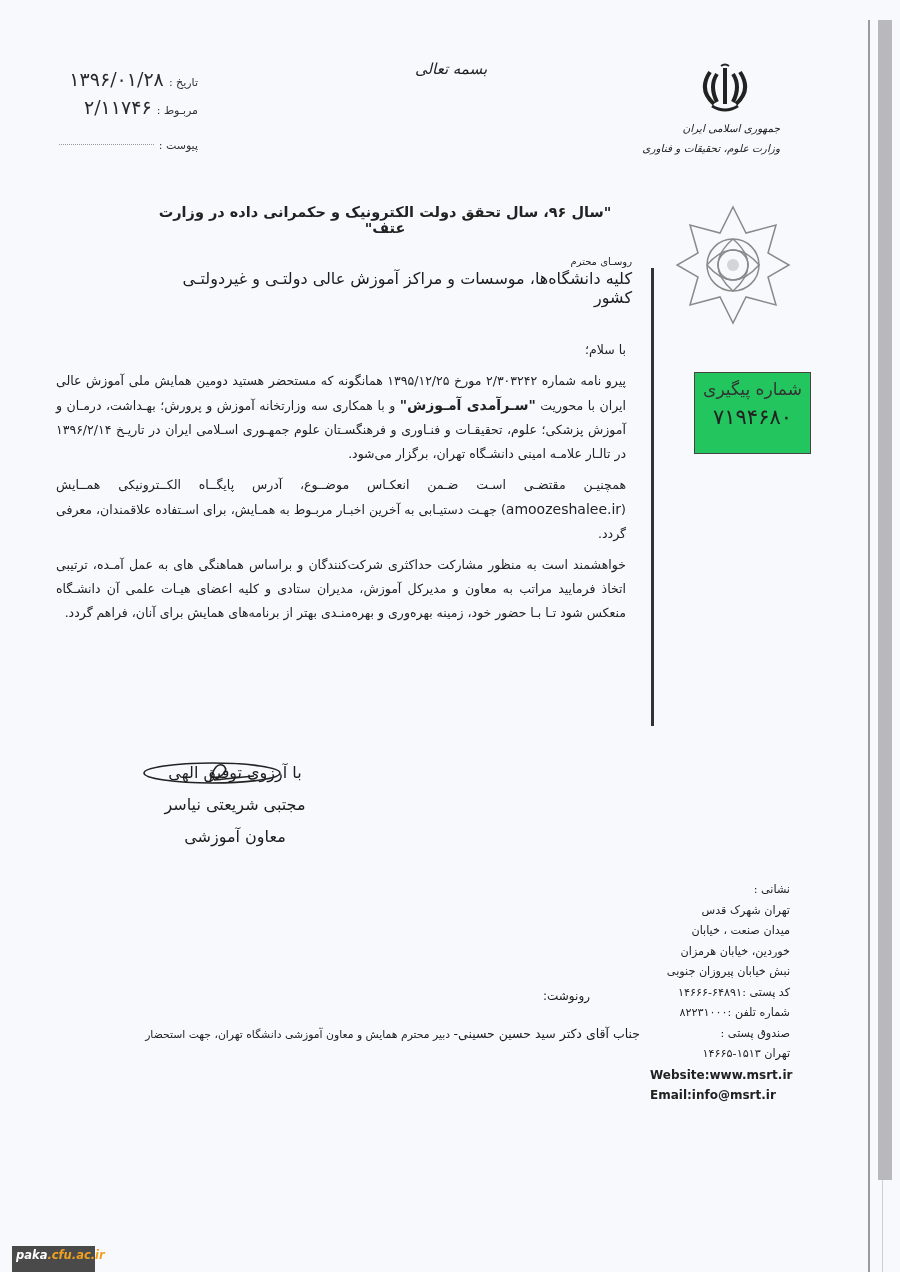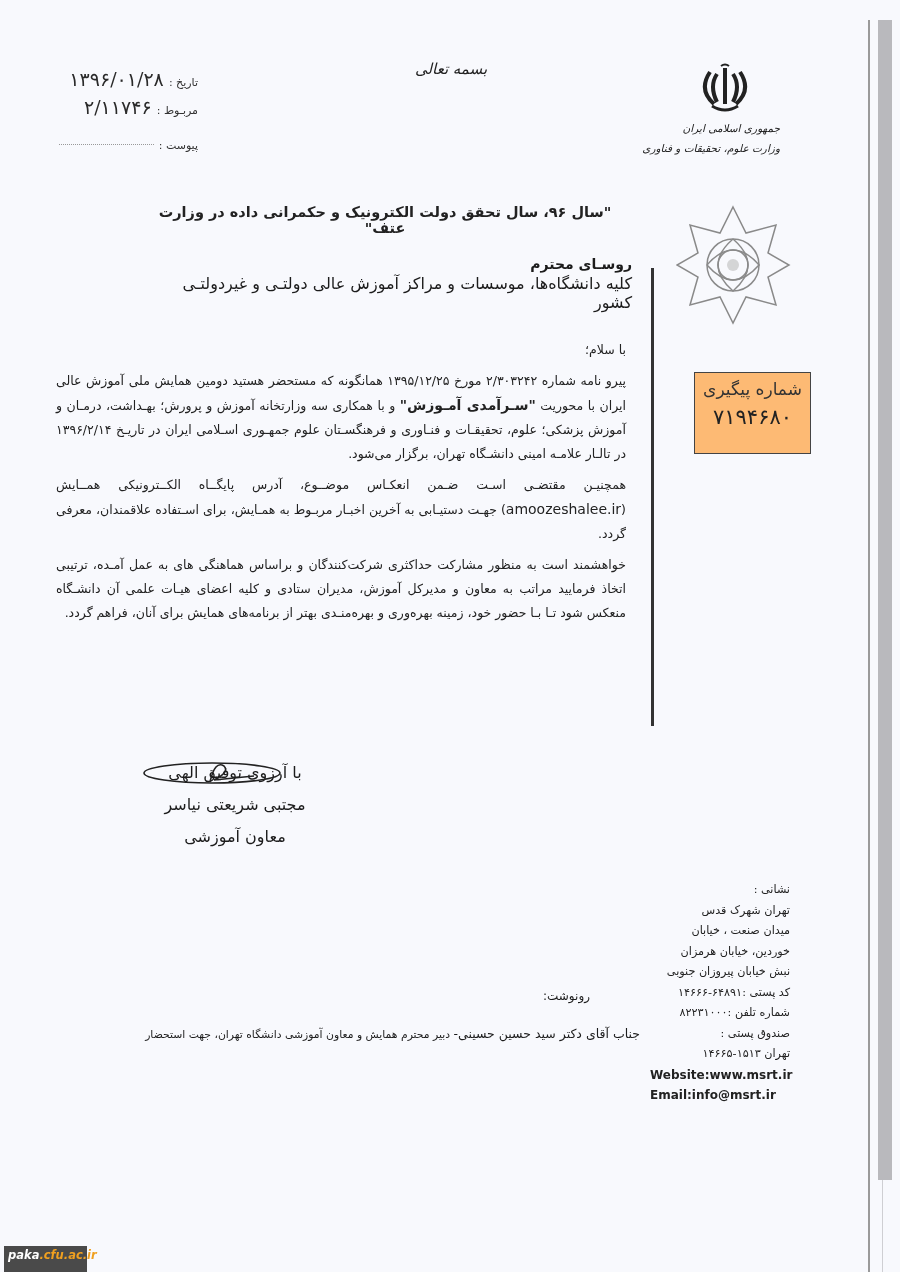--- a/index.html
+++ b/index.html
@@ -26,43 +26,43 @@
   
   .emblem { position: absolute; left: 700px; top: 62px; width: 50px; height: 52px; }
   .ministry { position: absolute; right: 120px; top: 118px; text-align: right; direction: rtl; font-family: "DejaVu Serif", serif; font-style: italic; font-size: 10.5px; line-height: 20px; color: #222; }
 
   .slogan { position: absolute; left: 150px; top: 204px; width: 470px; text-align: center; direction: rtl; font-size: 14.5px; font-weight: bold; color: #222; }
 
   .star { position: absolute; left: 676px; top: 205px; width: 115px; height: 120px; }
 
   .vline { position: absolute; left: 651px; top: 268px; width: 3px; height: 458px; background: #333; }
 
-  .tracking { position: absolute; left: 694px; top: 372px; width: 115px; height: 80px; border: 1.5px solid #444; text-align: center; direction: rtl; background: #fdba74; }
+  .tracking { position: absolute; left: 694px; top: 372px; width: 115px; height: 80px; border: 1.5px solid #444; text-align: center; direction: rtl; background: #22c55e; }
   .tracking-label { font-size: 17px; margin-top: 6px; color: #333; }
   .tracking-num { font-family: "DejaVu Serif", serif; font-size: 21px; margin-top: 6px; letter-spacing: 2px; color: #222; }
 
   .recipient { position: absolute; left: 160px; top: 256px; width: 472px; direction: rtl; text-align: right; }
-  .recipient-title { font-size: 14px; font-weight: bold; }
+  .recipient-title { font-size: 10px; font-weight: normal; }
   .recipient-line { font-size: 16px; margin-top: 2px; }
 
   .body-text { position: absolute; left: 56px; top: 338px; width: 570px; direction: rtl; text-align: justify; font-size: 12.5px; line-height: 24px; color: #222; }
   .body-text p { margin: 0 0 7px 0; }
   .body-text b { font-size: 14px; }
 
   .closing { position: absolute; left: 150px; top: 735px; width: 170px; text-align: center; direction: rtl; font-size: 16px; line-height: 32px; margin-top: 22px; }
   .signature { position: absolute; left: 140px; top: 758px; width: 145px; height: 32px; }
 
   .address { position: absolute; left: 650px; top: 880px; width: 140px; direction: rtl; text-align: right; font-size: 11.2px; line-height: 20.5px; color: #222; }
   .address .ltr { direction: ltr; text-align: left; font-weight: bold; font-size: 12px; }
 
   .cc-title { position: absolute; right: 310px; top: 989px; direction: rtl; font-size: 12px; }
   .cc-line { position: absolute; left: 105px; top: 1026px; width: 535px; direction: rtl; text-align: right; font-size: 10.8px; white-space: nowrap; }
   .cc-line .name { font-size: 12.5px; }
 
-  .watermark { position: absolute; left: 4px; top: 1246px; width: 83px; height: 26px; background: #4a4a4a; font-size: 11.5px; font-weight: bold; font-style: italic; line-height: 18px; padding-left: 4px; box-sizing: border-box; white-space: nowrap; }
+  .watermark { position: absolute; left: 12px; top: 1246px; width: 83px; height: 26px; background: #4a4a4a; font-size: 11.5px; font-weight: bold; font-style: italic; line-height: 18px; padding-left: 4px; box-sizing: border-box; white-space: nowrap; }
   .wm-a { color: #ffffff; }
   .wm-b { color: #f0a020; }
 </style>
 </head>
 <body>
 
 <div class="page">
 
   <div class="edge-line"></div>
   <div class="edge-band"></div>

